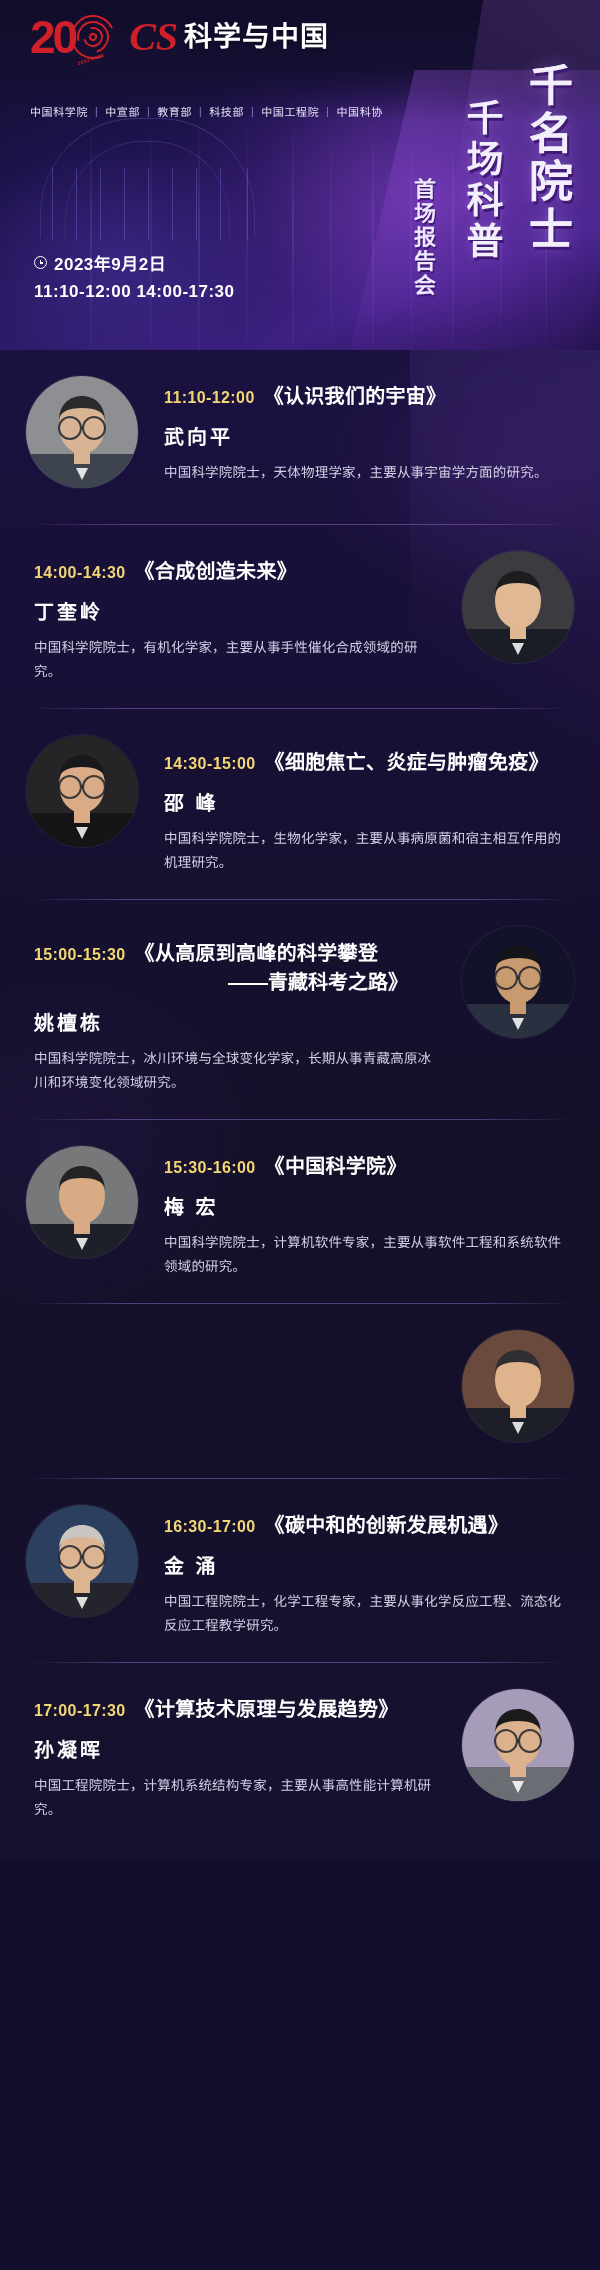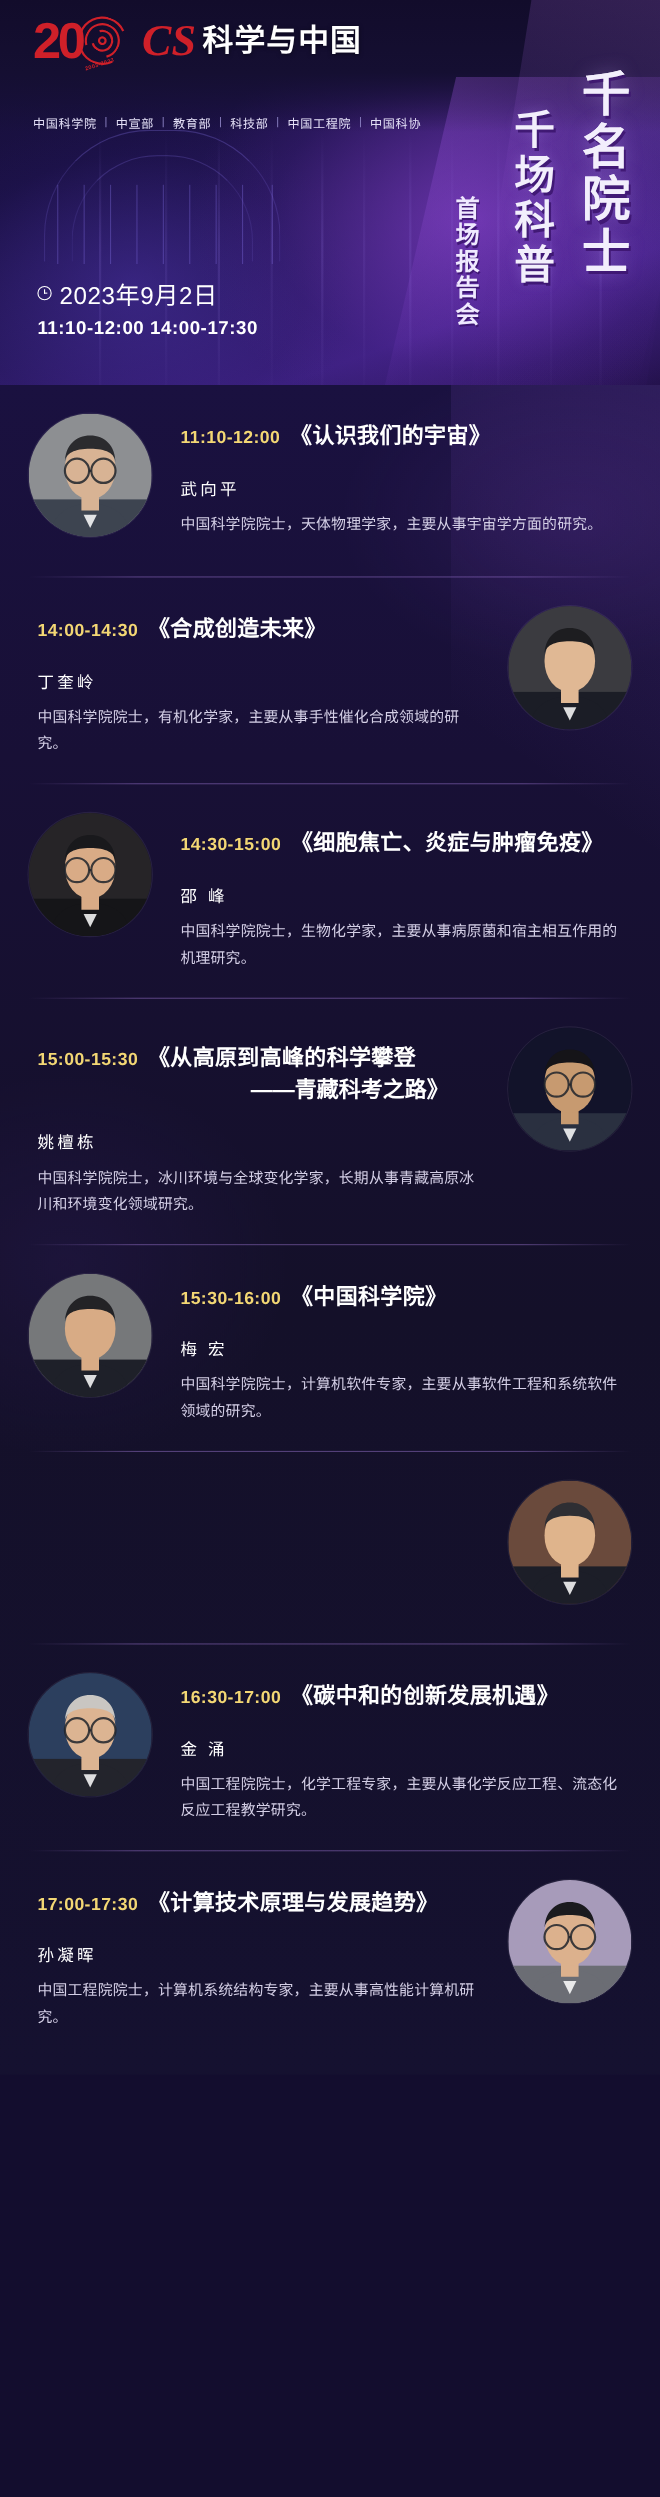--- a/index.html
+++ b/index.html
@@ -131,21 +131,21 @@
   .dt-row { display: flex; align-items: center; gap: 7px; }
   .clock-ic {
     width: 13px; height: 13px; border: 1.6px solid #ffffff; border-radius: 50%;
     position: relative; flex: none;
   }
   .clock-ic:before, .clock-ic:after {
     content: ""; position: absolute; background: #ffffff; left: 4.6px; top: 2.6px;
   }
   .clock-ic:before { width: 1.4px; height: 4px; }
   .clock-ic:after  { width: 3.4px; height: 1.4px; top: 5.4px; left: 5px; }
-  .dt-date { font-size: 22px; font-weight: 400; color: #ffffff; letter-spacing: .5px; }
+  .dt-date { font-size: 17px; font-weight: 700; color: #ffffff; letter-spacing: .5px; }
   .dt-time { font-size: 17px; font-weight: 700; color: #ffffff; letter-spacing: .5px; margin-top: 7px; }
 
   
   .list {
     position: relative;
     background:
       radial-gradient(ellipse 300px 200px at 520px 120px, rgba(95,50,160,0.20) 0%, rgba(0,0,0,0) 70%),
       radial-gradient(ellipse 280px 240px at 60px 800px, rgba(70,40,140,0.16) 0%, rgba(0,0,0,0) 72%),
       linear-gradient(180deg, #1a1140 0%, #181036 22%, #141029 55%, #151130 100%);
     padding: 0 0 40px 0;
@@ -179,22 +179,22 @@
   .time {
     font-size: 16px; font-weight: 700; color: #f3d774; letter-spacing: .4px;
     font-family: "Liberation Sans", sans-serif; white-space: nowrap;
   }
   .topic {
     font-size: 20px; font-weight: 700; color: #ffffff; letter-spacing: .3px;
   }
   .topic.block { display: block; margin-top: 7px; }
   .topic-cont { display: block; text-align: right; font-size: 20px; font-weight: 700; color: #ffffff; margin-top: 0; padding-right: 28px; }
   .speaker {
-    font-size: 15px; font-weight: 400; color: #ffffff; letter-spacing: 3px;
-    margin-top: 24px;
+    font-size: 20px; font-weight: 700; color: #ffffff; letter-spacing: 3px;
+    margin-top: 12px;
   }
   .desc {
     font-size: 13.5px; line-height: 1.78; color: #d4cfe6; margin-top: 11px; letter-spacing: .2px;
   }
   .divider {
     height: 1px; margin: 24px 26px 0 26px;
     background: linear-gradient(90deg, rgba(140,100,200,0) 0%, rgba(160,120,215,0.45) 18%, rgba(160,120,215,0.45) 82%, rgba(140,100,200,0) 100%);
   }
 </style>
 </head>

